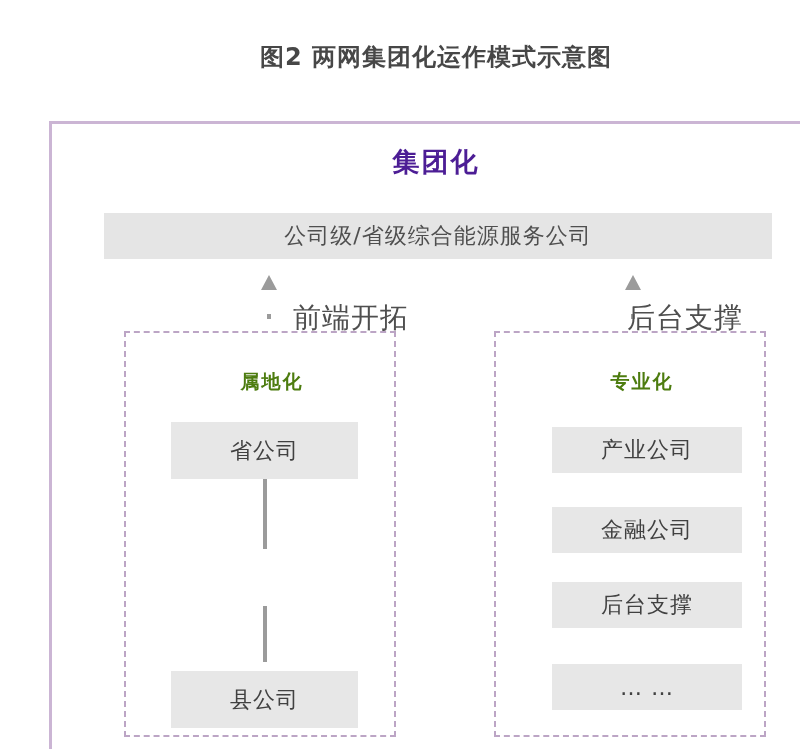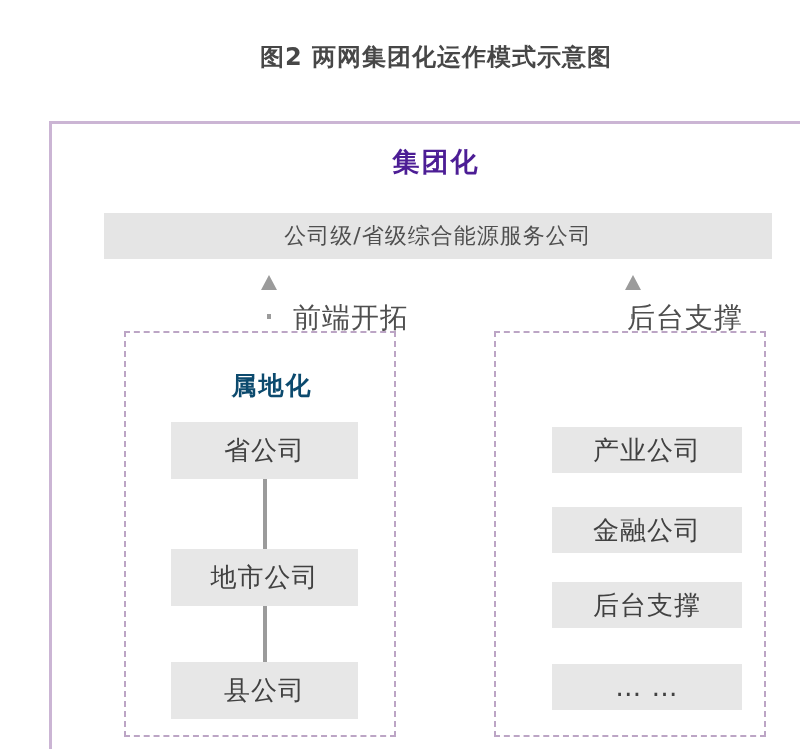--- a/index.html
+++ b/index.html
@@ -83,40 +83,40 @@
     width: 272px; height: 406px;
     border: 2px dashed #bca5c5;
     background: #ffffff;
   }
   .dashed-left  { left: 88px; }
   .dashed-right { left: 458px; }
   .dashed-title {
     position: absolute;
     top: 24px; left: 0; width: 100%;
     text-align: center;
-    font-size: 25px;
+    font-size: 19px;
     font-weight: bold;
-    color: #0c4a6e;
+    color: #4d7c0f;
     letter-spacing: 2px;
   }
   .node {
     position: absolute;
     background: #e7e7e7;
     display: flex;
     align-items: center;
     justify-content: center;
-    font-size: 26px;
+    font-size: 22px;
     color: #414141;
     letter-spacing: 1px;
   }
   .node-l { left: 33px; width: 187px; height: 57px; }
   .node-r { left: 44px; width: 190px; height: 46px; }
   .node-l1 { top: 77px;  }
   .node-l2 { top: 204px; }
-  .node-l3 { top: 317px; }
+  .node-l3 { top: 326px; }
   .node-r1 { top: 82px;  }
   .node-r2 { top: 162px; }
   .node-r3 { top: 237px; }
   .node-r4 { top: 319px; }
   .connector {
     position: absolute;
     left: 125px;
     width: 4px;
     background: #9b9b9b;
   }
@@ -151,25 +151,25 @@
   <div class="shaft"></div>
 </div>
 
 <div class="arrow-label arrow-label-left">前端开拓</div>
 <div class="arrow-label arrow-label-right">后台支撑</div>
 
 <div class="dashed-box dashed-left">
   <div class="dashed-title">属地化</div>
   <div class="node node-l node-l1">省公司</div>
   <div class="connector conn-1"></div>
-  <div class="node node-l node-l2">地市公司</div>
   <div class="connector conn-2"></div>
   <div class="node node-l node-l3">县公司</div>
 </div>
 
 <div class="dashed-box dashed-right">
+  <div class="dashed-title">专业化</div>
   <div class="node node-r node-r1">产业公司</div>
   <div class="node node-r node-r2">金融公司</div>
   <div class="node node-r node-r3">后台支撑</div>
   <div class="node node-r node-r4">… …</div>
 </div>
 
 <div class="bottom-strip"></div>
 
 </body></html>

